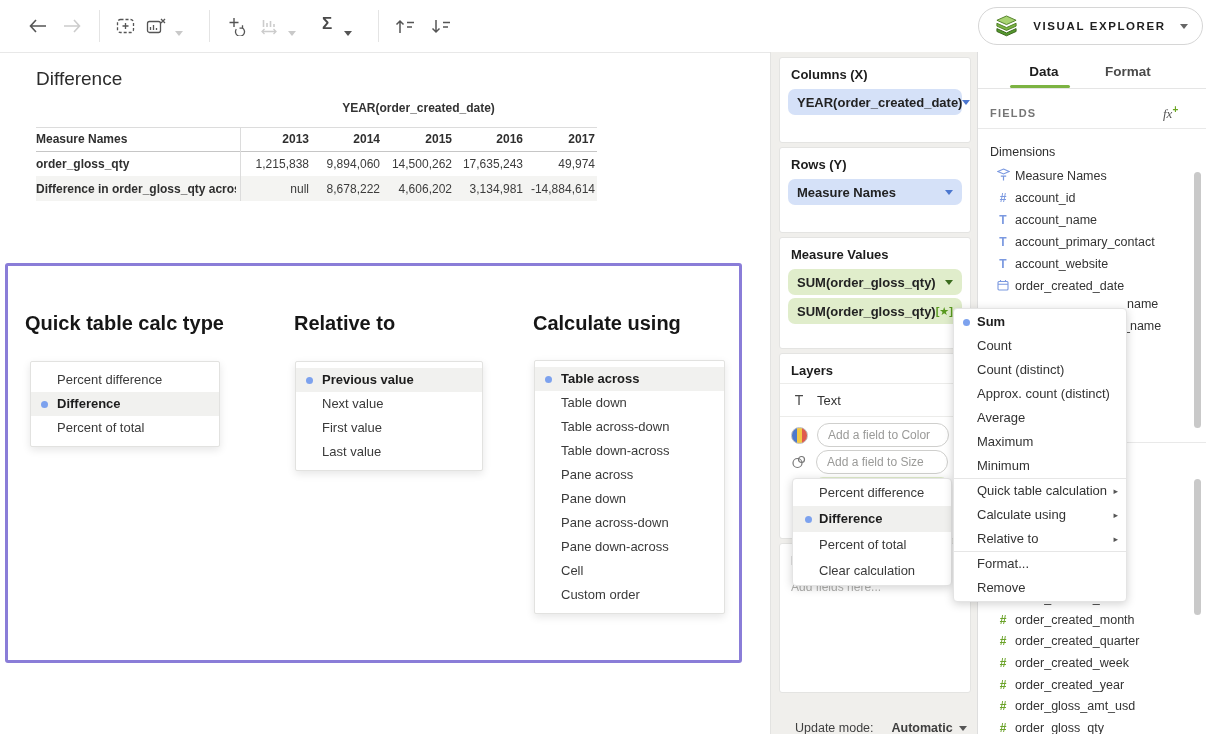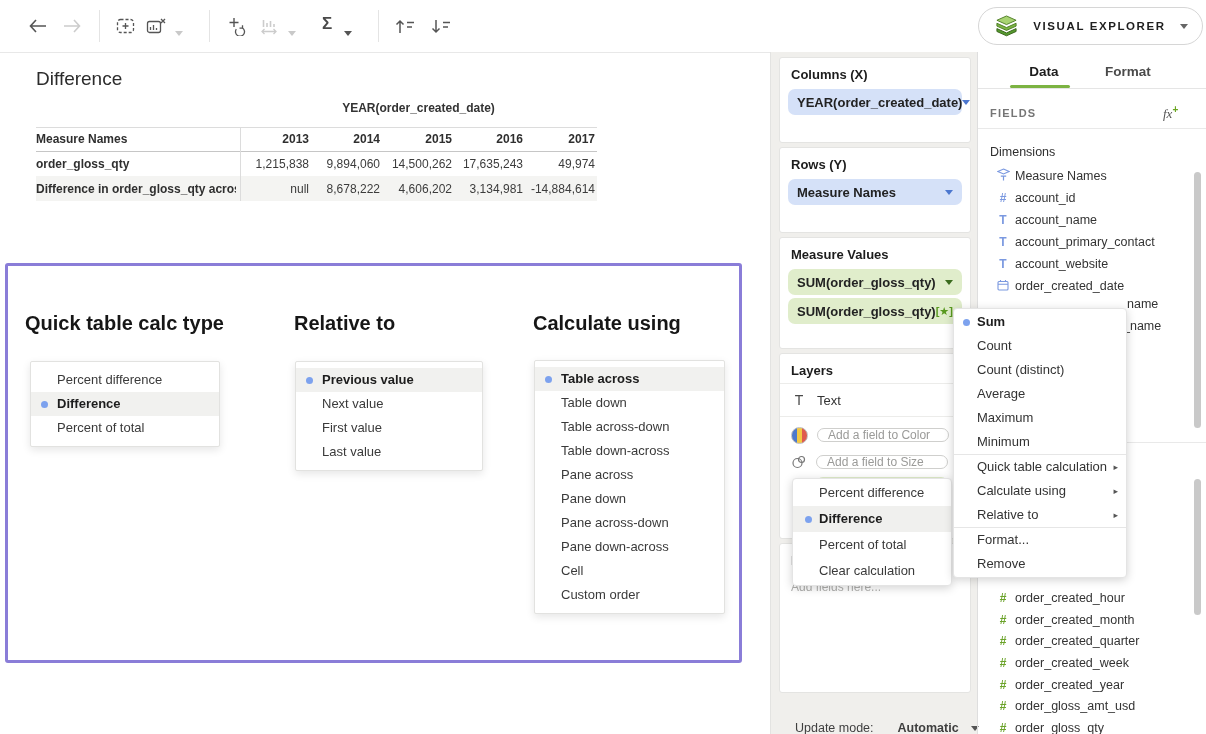--- a/index.html
+++ b/index.html
@@ -46,28 +46,28 @@
         padding:0 9px;font-size:13px;font-weight:bold;color:#222;box-sizing:border-box;cursor:pointer;}
   .pill.blue{background:#d5e1f8;}
   .pill.blue .tri{border-top-color:#4c77cf;}
   .pill.green{background:#e0edcb;}
   .pill.green .tri{border-top-color:#3a6b1e;}
   .pill .sp{flex:1;}
   .badge{color:#58991f;font-size:11px;font-weight:bold;margin-right:5px;}
   .lay-div{position:absolute;left:0;width:100%;height:1px;background:#ececea;}
   .lay-row{position:absolute;left:0;width:100%;display:flex;align-items:center;}
   .ticon{width:16px;text-align:center;font-size:14px;color:#4a4a4a;}
-  .fld-input{height:14px;border:1px solid #cfcfcd;border-radius:12px;background:#fff;font-size:12px;
+  .fld-input{height:24px;border:1px solid #cfcfcd;border-radius:12px;background:#fff;font-size:12px;
              color:#555;padding:0 10px;box-sizing:border-box;outline:none;width:132px;
              font-family:"Liberation Sans",sans-serif;}
   .fld-input::placeholder{color:#9a9a98;}
   .color-ic{width:15px;height:15px;border-radius:50%;border:1px solid #bdbdbd;
             background:linear-gradient(90deg,#4d79cc 0 34%,#f2c744 34% 66%,#df5a4e 66% 100%);}
   .placeholder-txt{font-size:12px;color:#b0b0ae;}
-  .update-row{left:795px;top:721px;font-size:12.5px;color:#3f3f3f;display:flex;align-items:center;gap:12px;}
+  .update-row{left:795px;top:721px;font-size:12.5px;color:#3f3f3f;display:flex;align-items:center;gap:6px;}
 
   
   .side-border{left:977px;top:52px;width:1px;height:682px;background:#dedede;}
   .ve-btn{left:978px;top:7px;width:225px;height:38px;border:1px solid #d6d6d6;border-radius:19px;background:#fff;
           display:flex;align-items:center;box-sizing:border-box;padding:0 14px 0 15px;cursor:pointer;gap:9px;}
   .ve-label{flex:1;text-align:center;font-size:11.5px;font-weight:bold;letter-spacing:1.6px;color:#1e1e1e;}
   .tab{position:absolute;top:64px;font-size:13.5px;cursor:pointer;}
   .tab.active{font-weight:bold;color:#1c1c1c;}
   .tab.idle{color:#4a4a4a;}
   .tab-underline{left:1010px;top:85px;width:60px;height:3px;background:#7cb342;border-radius:2px;}
@@ -412,20 +412,21 @@
     <div class="sm-item">Percent difference</div>
     <div class="sm-item sel"><span class="dot"></span><span>Difference</span></div>
     <div class="sm-item">Percent of total</div>
     <div class="sm-item">Clear calculation</div>
   </div>
 
   <div class="abs menu" style="left:953px;top:308px;width:172px;padding:1px 0;">
     <div class="m-item sel"><span class="dot"></span><span>Sum</span></div>
     <div class="m-item">Count</div>
     <div class="m-item">Count (distinct)</div>
+    <div class="m-item">Approx. count (distinct)</div>
     <div class="m-item">Average</div>
     <div class="m-item">Maximum</div>
     <div class="m-item">Minimum</div>
     <div class="m-div"></div>
     <div class="m-item"><span>Quick table calculation</span><span class="arrow">▸</span></div>
     <div class="m-item"><span>Calculate using</span><span class="arrow">▸</span></div>
     <div class="m-item"><span>Relative to</span><span class="arrow">▸</span></div>
     <div class="m-div"></div>
     <div class="m-item">Format...</div>
     <div class="m-item">Remove</div>

